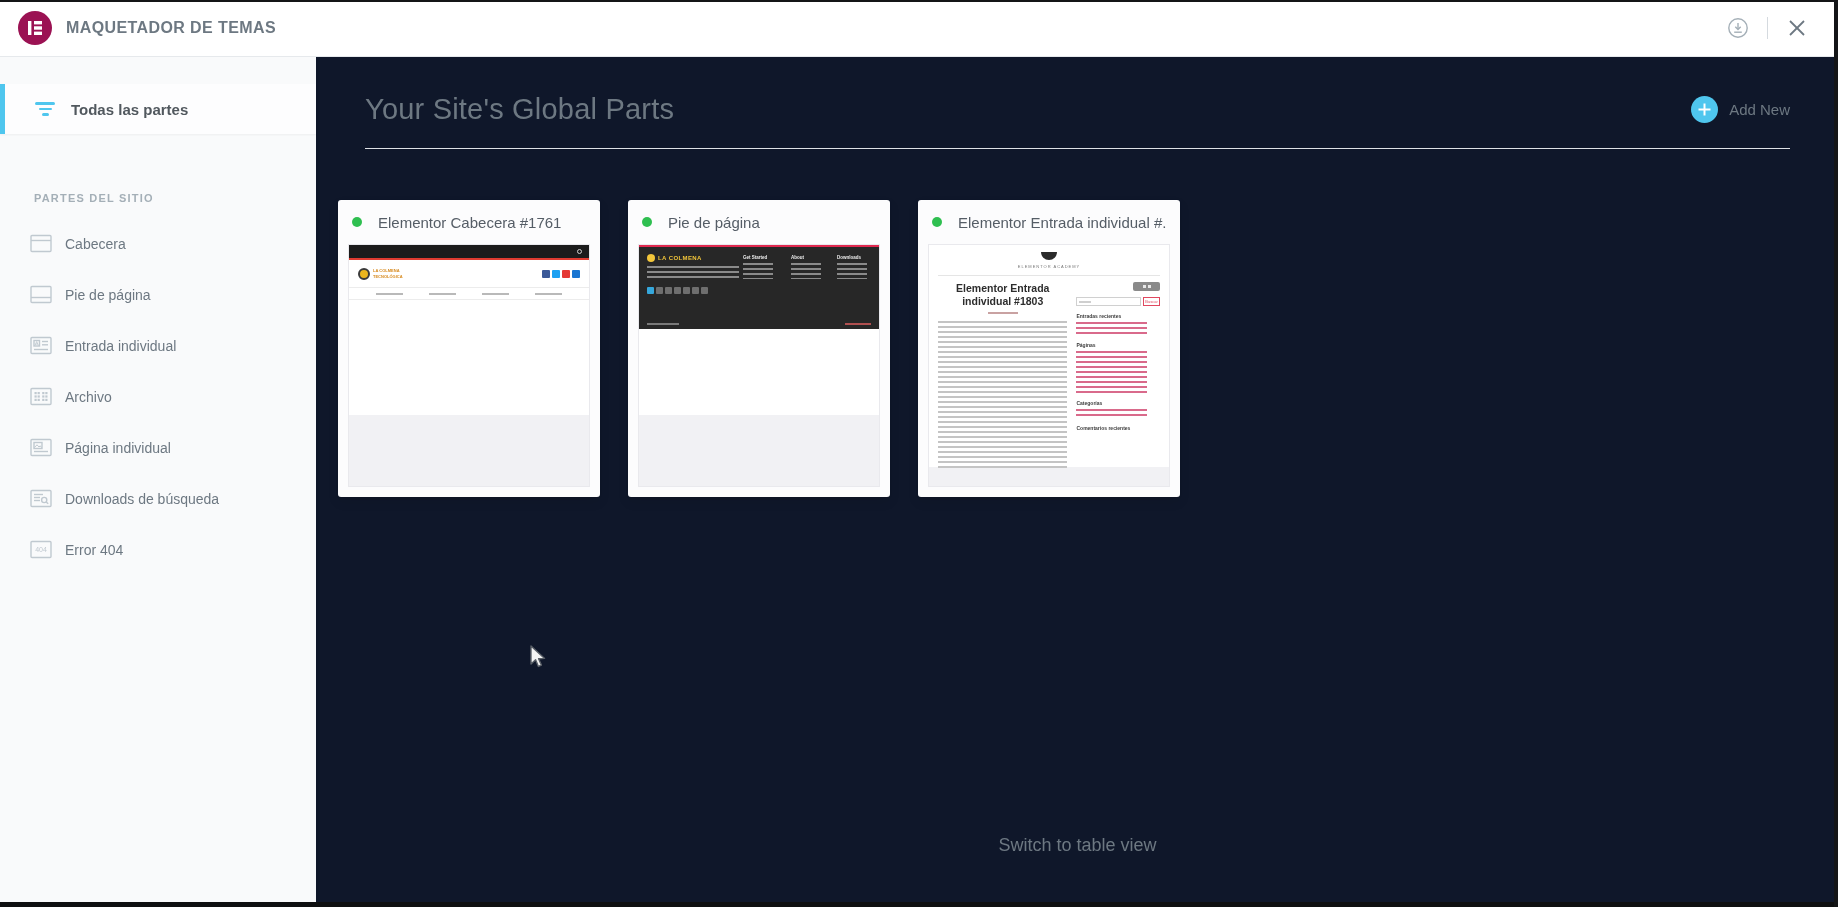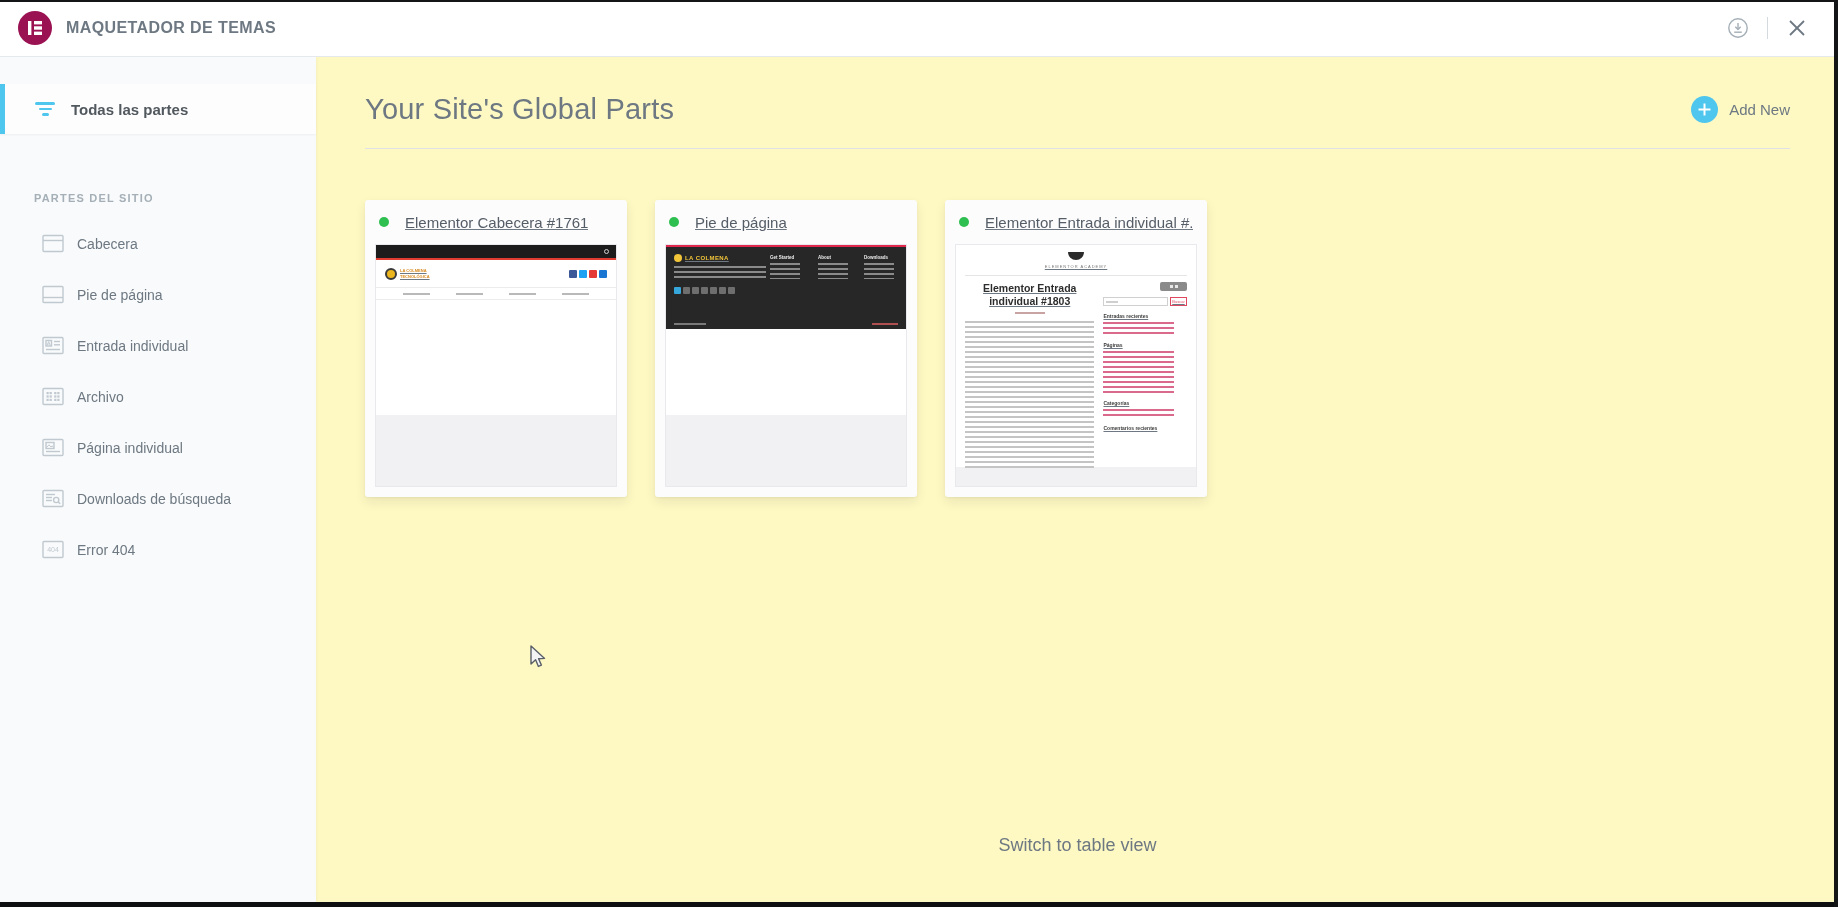--- a/index.html
+++ b/index.html
@@ -56,44 +56,44 @@
   .filter-icon i:nth-child(2){ width:13px; }
   .filter-icon i:nth-child(3){ width:7px; }
 
   .side-section {
     margin:58px 0 0 34px; font-size:11px; letter-spacing:1.2px;
     color:#a4afb7; font-weight:bold;
   }
   .side-list { margin-top:14px; }
   .side-item {
     height:51px; display:flex; align-items:center; gap:13px;
-    padding-left:42px; cursor:pointer;
+    padding-left:30px; cursor:pointer;
   }
   .side-item .lbl { font-size:14px; color:#6d7882; }
   .side-item svg { flex:0 0 auto; }
 
   
   .main {
     position:absolute; top:57px; left:316px; width:1518px; height:845px;
-    background:#fef9c3;
+    background:#0f172a;
   }
   .head-row {
     display:flex; align-items:center; justify-content:space-between;
     padding:36px 44px 0 49px;
   }
   .page-title { font-size:29px; font-weight:500; color:#6d7882; letter-spacing:.2px; }
   .add-new { display:flex; align-items:center; gap:11px; cursor:pointer; }
   .add-new .plus {
     width:27px; height:27px; border-radius:50%; background:#4fc6ee;
     display:flex; align-items:center; justify-content:center;
   }
   .add-new .lbl { font-size:15px; font-weight:500; color:#6d7882; }
   .separator { margin:22px 44px 0 49px; border-top:1px solid #dee1e5; }
 
-  .cards { display:flex; gap:28px; margin:51px 44px 0 49px;text-decoration:underline; }
+  .cards { display:flex; gap:28px; margin:51px 44px 0 22px; }
   .card {
     width:262px; height:297px; background:#fcfcfd; border-radius:3px;
     box-shadow:0 1px 3px rgba(0,0,0,.05), 0 5px 12px rgba(0,0,0,.08);
     cursor:pointer;
   }
   .card-head { height:44px; display:flex; align-items:center; gap:16px; padding:0 14px; }
   .status-dot { width:10px; height:10px; border-radius:50%; background:#2fbf50; flex:0 0 auto; }
   .card-title { font-size:15px; font-weight:500; color:#555d66; white-space:nowrap; overflow:hidden; }
   .preview {
     margin:0 10px; height:243px; background:#f1f1f4;

